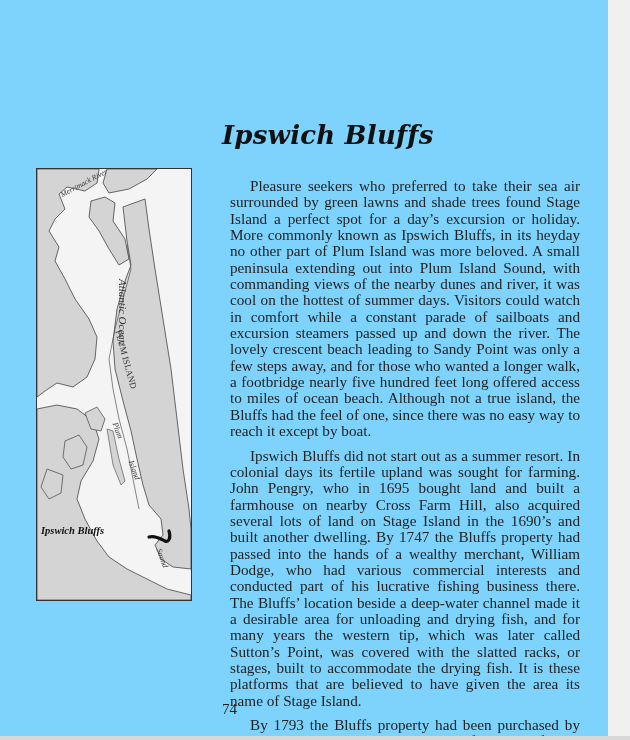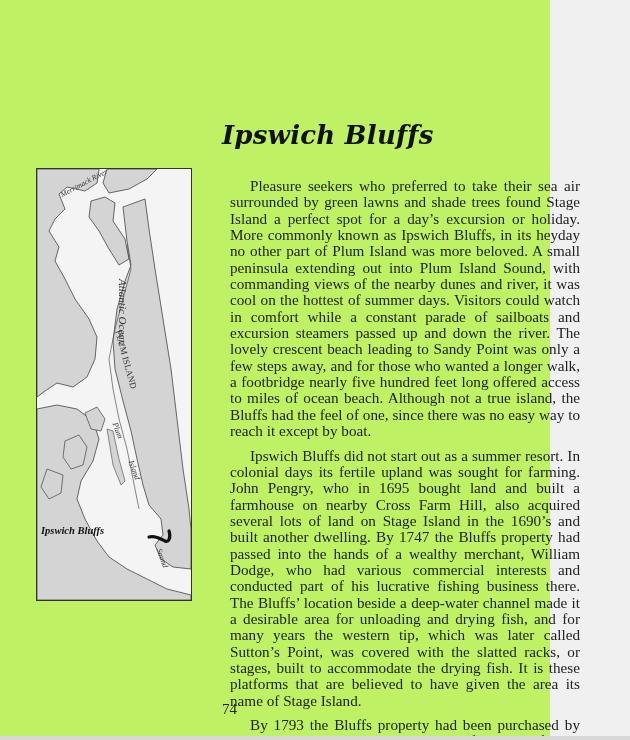--- a/index.html
+++ b/index.html
@@ -1,18 +1,18 @@
 <!DOCTYPE html>
 <html><head>
 <meta charset="utf-8">
 <style>
   html, body { margin:0; padding:0; }
   body { width:630px; height:740px; background:#f0f0f0; position:relative; overflow:hidden;
          font-family:"Liberation Serif", "DejaVu Serif", serif; color:#222; }
-  .page { position:absolute; left:0; top:0; width:550px; height:736px; background:#bef264; }
+  .page { position:absolute; left:0; top:0; width:600px; height:736px; background:#7dd3fc;padding-left:8px; }
   .bottom-edge { position:absolute; left:0; top:736px; width:630px; height:4px; background:#d8d8d8; }
   .title { position:absolute; left:222px; top:120px; font-family:"DejaVu Serif", serif;
            font-style:italic; font-weight:bold; font-size:26px; color:#111; letter-spacing:0.2px; }
   .map { position:absolute; left:36px; top:168px; width:154px; height:431px;
          border:1.5px solid #333; background:#f4f4f4; overflow:hidden; }
   .map svg { position:absolute; left:0; top:0; }
   .body-text { position:absolute; left:222px; top:170px; width:366px;
                font-size:15.2px; line-height:16.35px; text-align:justify; color:#222; }
   .body-text p { margin:8px; text-indent:20px; }
   .page-number { position:absolute; left:222px; top:701px; font-size:15px; color:#222; }

